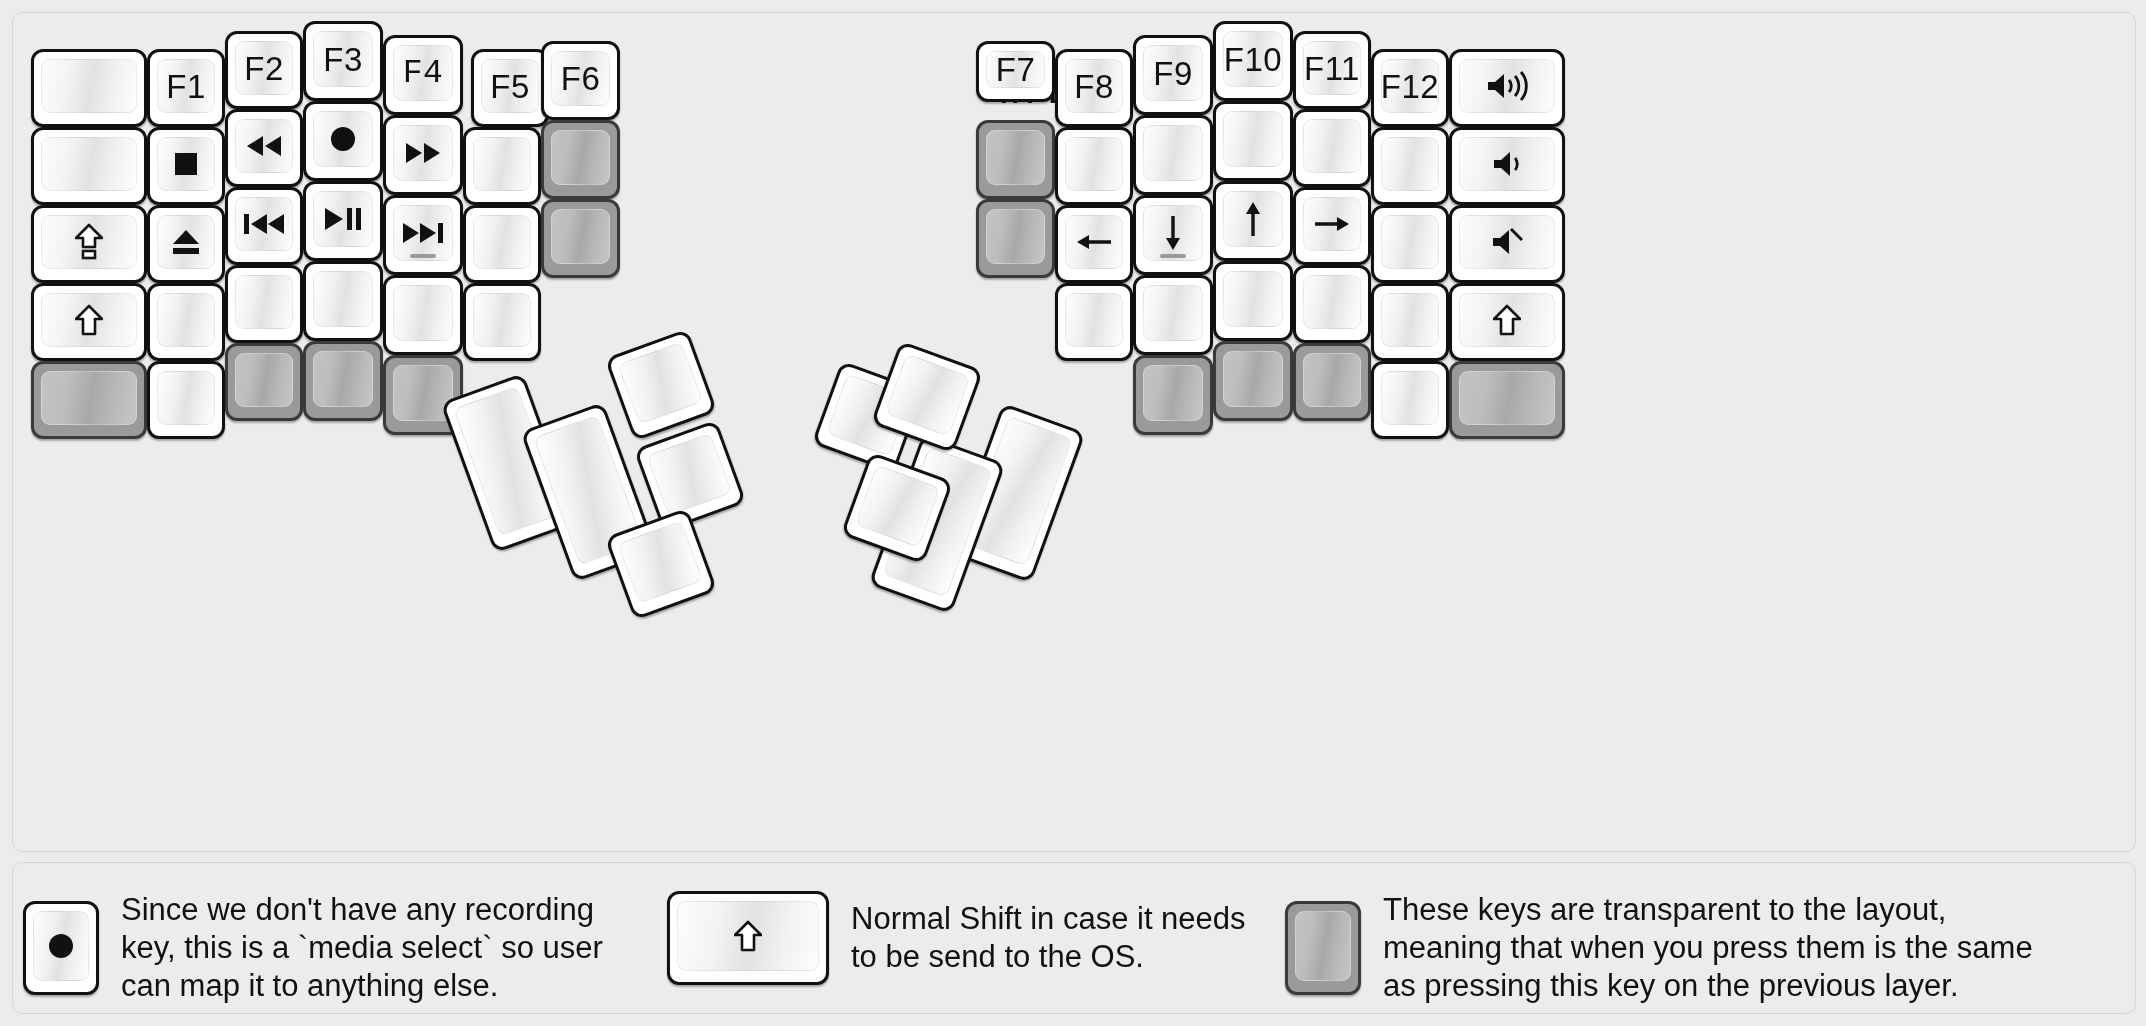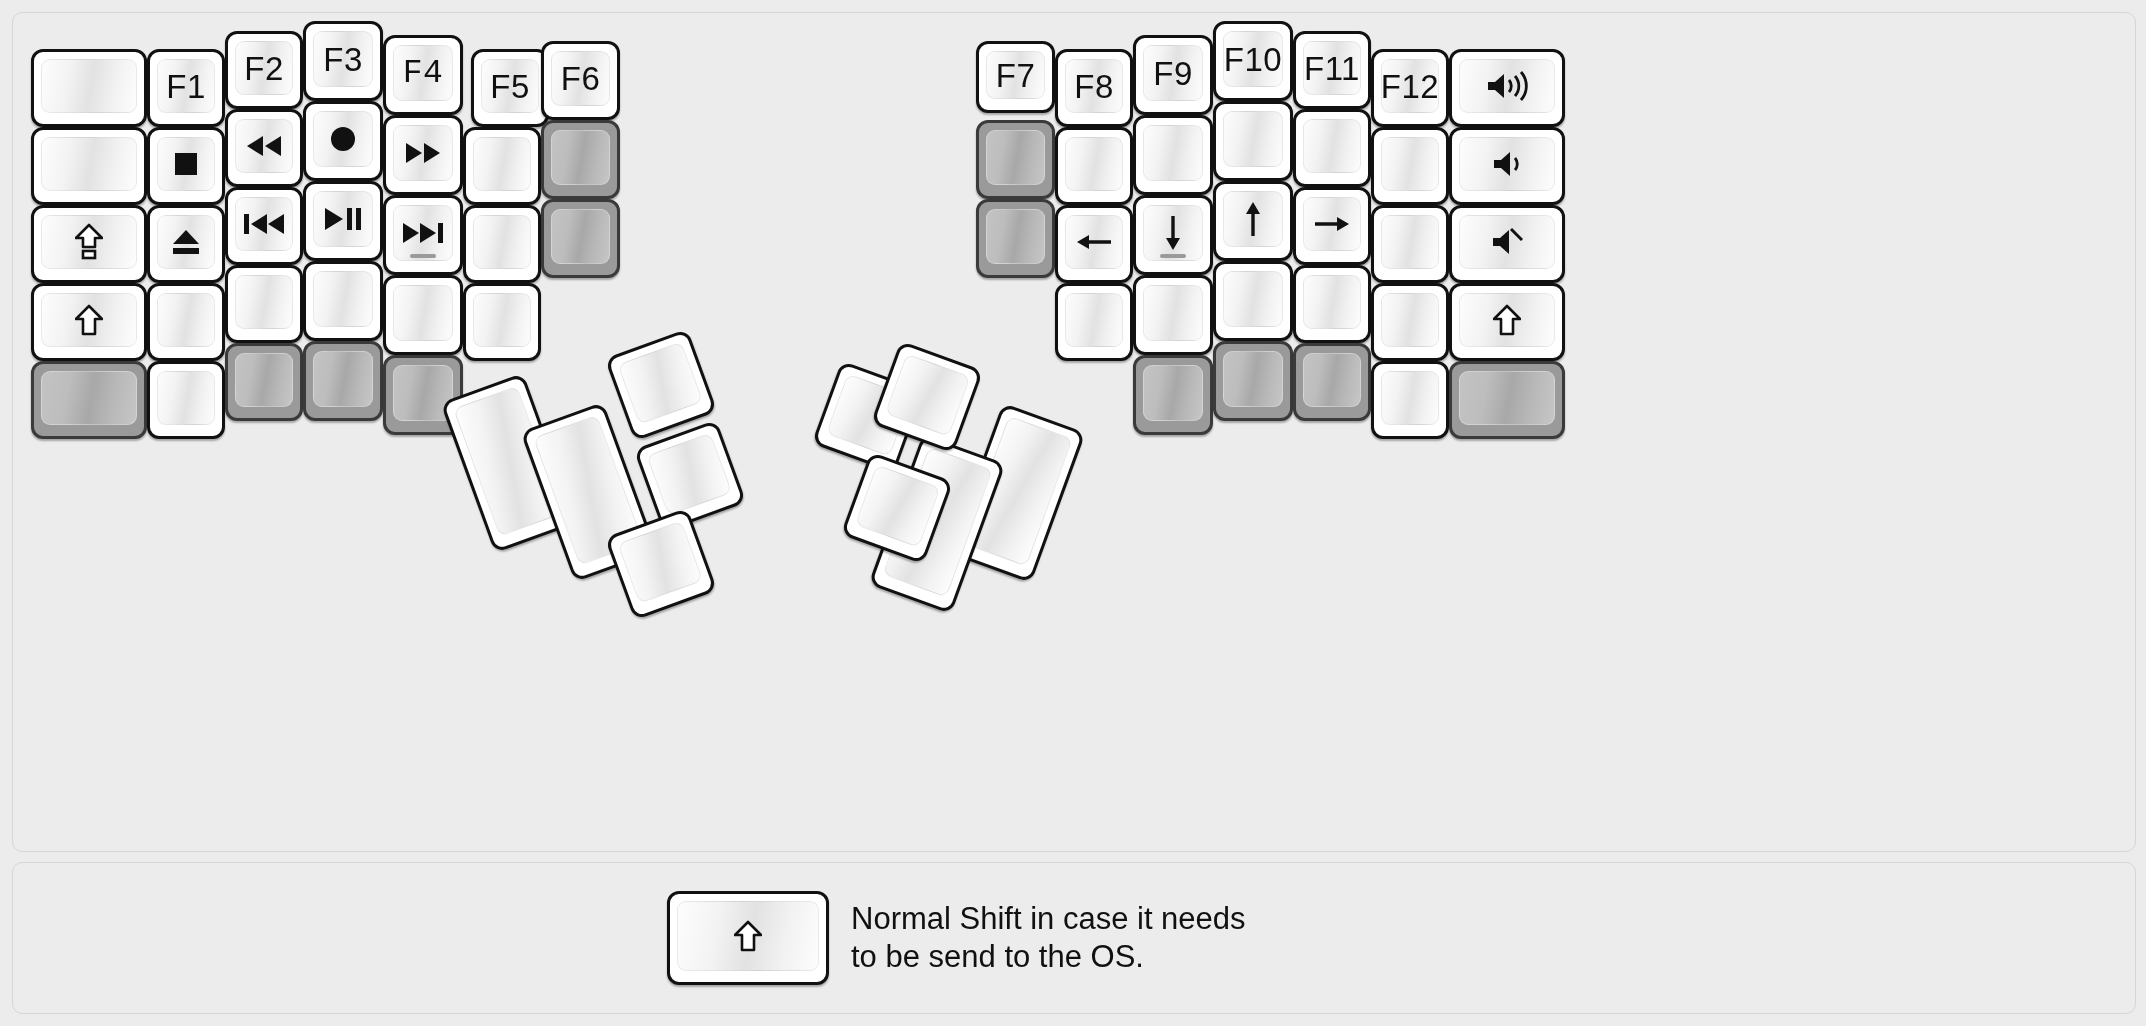--- a/index.html
+++ b/index.html
@@ -266,21 +266,21 @@
         <div class="cap">
           <span class="lbl">F6</span>
         </div>
       </div>
       <div class="key trans" style="left: 528px; top: 107px; width: 79px; height: 79px;">
         <div class="cap"></div>
       </div>
       <div class="key trans" style="left: 528px; top: 186px; width: 79px; height: 79px;">
         <div class="cap"></div>
       </div>
-      <div class="key" style="left: 963px; top: 28px; width: 79px; height: 72px;">
+      <div class="key" style="left: 963px; top: 28px; width: 79px; height: 61px;">
         <div class="cap">
           <span class="lbl">F7</span>
         </div>
       </div>
       <div class="key trans" style="left: 963px; top: 107px; width: 79px; height: 79px;">
         <div class="cap"></div>
       </div>
       <div class="key trans" style="left: 963px; top: 186px; width: 79px; height: 79px;">
         <div class="cap"></div>
       </div>
@@ -465,28 +465,50 @@
       </div>
       <div class="key" style="left: 870px; top: 340px; width: 88px; height: 88px; transform: rotate(20deg);">
         <div class="cap"></div>
       </div>
       <div class="key" style="left: 840px; top: 451px; width: 88px; height: 88px; transform: rotate(20deg);">
         <div class="cap"></div>
       </div>
     </div>
 
   <div class="legendbar" id="legendbar">
+      <div class="legend-item" style="left: 10px; top: 28px;">
+        <div class="legend-key" style="width: 76px; height: 94px;">
+          <div class="cap">
+            <span class="glyph">
+              <svg width="30" height="30" viewBox="0 0 30 30">
+                <circle cx="15" cy="15" r="12" fill="#111"></circle>
+              </svg>
+            </span>
+          </div>
+        </div>
+        <div class="legend-text">Since we don't have any recording
+key, this is a `media select` so user
+can map it to anything else.</div>
+      </div>
       <div class="legend-item" style="left: 654px; top: 28px; align-items: center;">
         <div class="legend-key" style="width: 162px; height: 94px;">
           <div class="cap">
             <span class="glyph">
               <svg width="28" height="32" viewBox="0 0 28 32">
                 <polygon points="14,2 27,15 20,15 20,30 8,30 8,15 1,15" fill="#fff" stroke="#111" stroke-width="2.6" stroke-linejoin="round"></polygon>
               </svg>
             </span>
           </div>
         </div>
         <div class="legend-text">Normal Shift in case it needs
 to be send to the OS.</div>
       </div>
+      <div class="legend-item" style="left: 1272px; top: 28px;">
+        <div class="legend-key trans" style="width: 76px; height: 94px;">
+          <div class="cap"></div>
+        </div>
+        <div class="legend-text">These keys are transparent to the layout,
+meaning that when you press them is the same
+as pressing this key on the previous layer.</div>
+      </div>
     </div>
 
 </div>
 
 </body></html>

